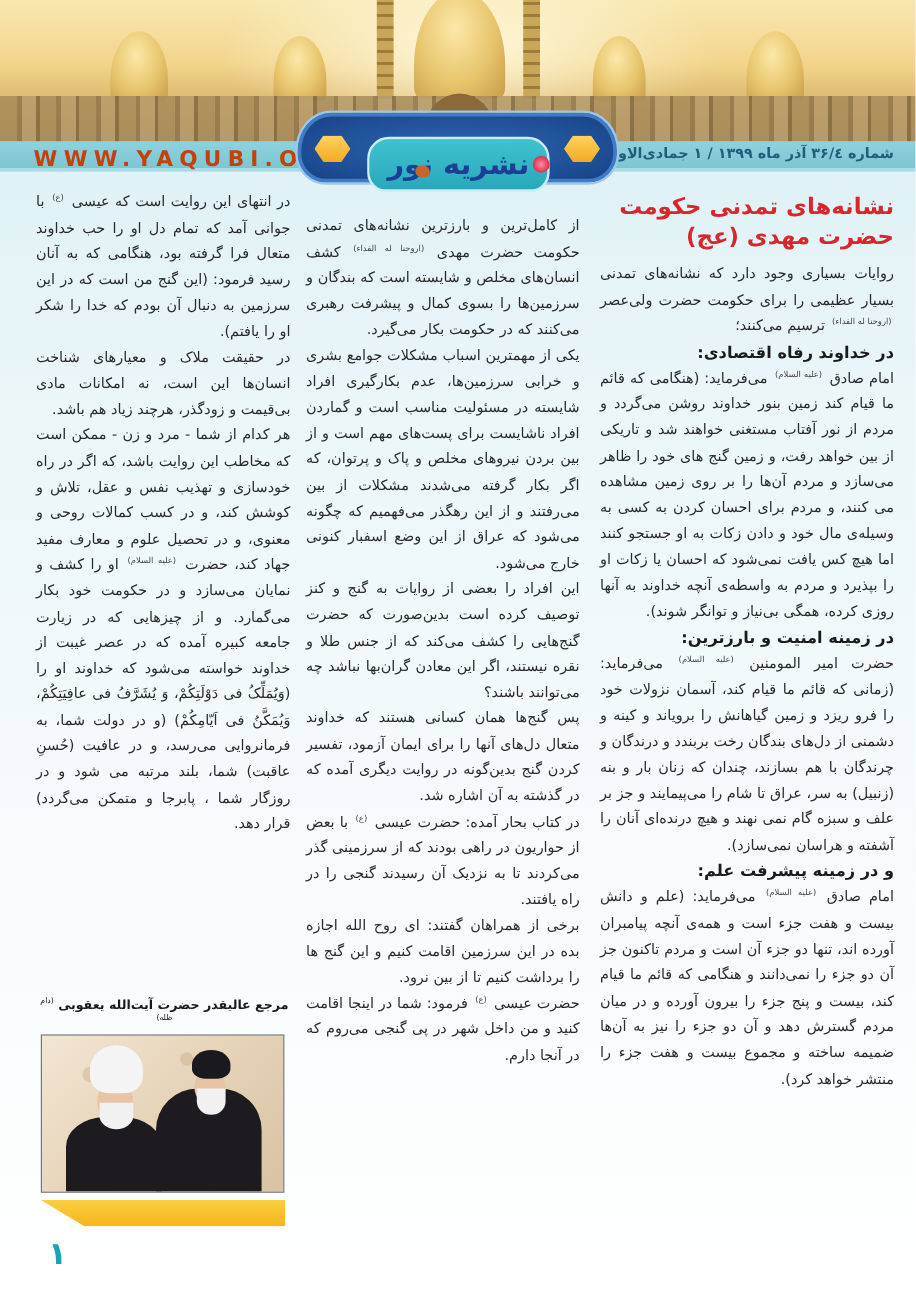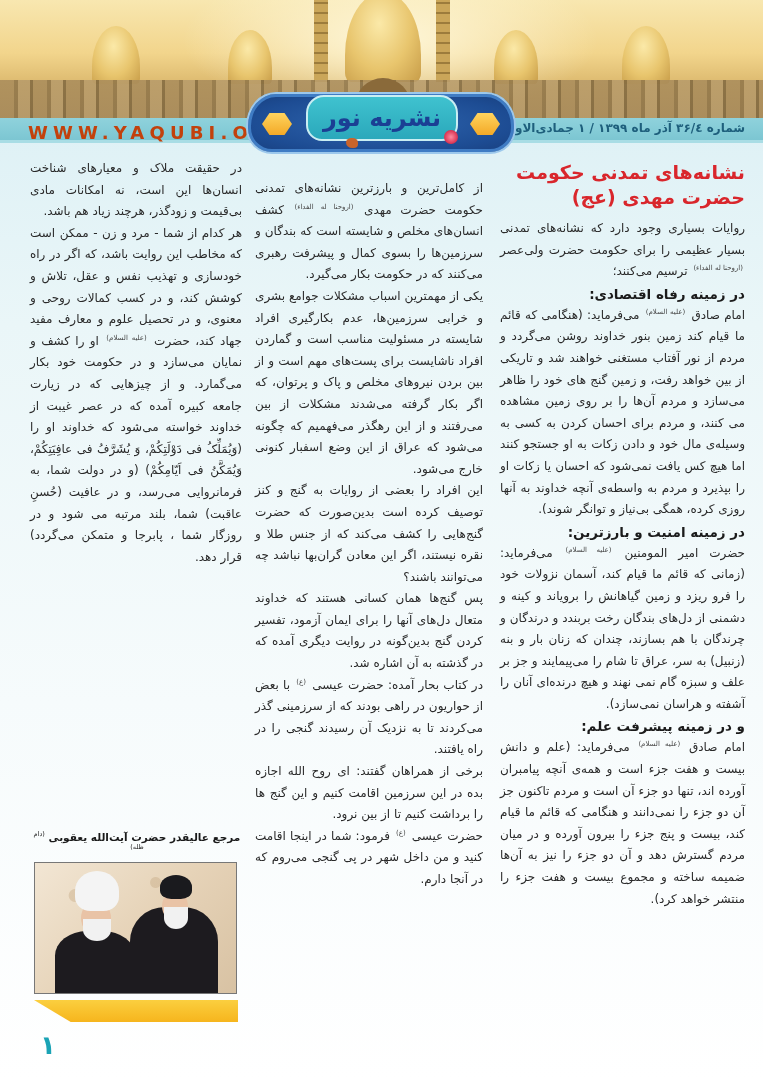--- a/index.html
+++ b/index.html
@@ -62,21 +62,21 @@
       color: #1e5f7c; direction: rtl;
     }
     .logo {
       position: absolute; top: 92px; left: 246px; width: 270px; height: 62px;
       background: radial-gradient(ellipse at center, #2f66b0 0%, #1d4c93 70%, #183f7e 100%);
       border-radius: 30px 30px 26px 26px / 34px 34px 26px 26px;
       border: 2px solid #9cc8ec;
       box-shadow: inset 0 0 0 3px #3f7cc4;
     }
     .logo .panel {
-      position: absolute; top: 1px; left: 58px; width: 152px; height: 46px;
+      position: absolute; top: 20px; left: 58px; width: 152px; height: 46px;
       background: linear-gradient(180deg, #3fc2cf 0%, #2aa8bb 100%);
       border-radius: 18px 18px 16px 16px;
       border: 2px solid #c9eef3;
       display: flex; align-items: center; justify-content: center;
     }
     .logo .panel span {
       font-family: "DejaVu Sans", sans-serif; font-weight: bold; font-size: 24px;
       color: #1b3f94; letter-spacing: 1px;
     }
     .logo .hex {
@@ -201,21 +201,21 @@
 </div>
 
 <div class="col col-right">
   <div class="title-red">نشانه‌های تمدنی حکومت حضرت مهدی (عج)</div>
   <p>
     <span>روایات بسیاری وجود دارد که نشانه‌های تمدنی بسیار عظیمی را برای حکومت حضرت ولی‌عصر</span>
     <sup class="honor">(اروحنا له الفداء)</sup>
     <span>ترسیم می‌کنند؛</span>
   </p>
 
-  <div class="subhead">در زمینه رفاه اقتصادی:</div>
+  <div class="subhead">در خداوند رفاه اقتصادی:</div>
   <p>
     <span>امام صادق</span>
     <sup class="honor">(علیه السلام)</sup>
     <span>می‌فرماید: (هنگامی که قائم ما قیام کند زمین بنور خداوند روشن می‌گردد و مردم از نور آفتاب مستغنی خواهند شد و تاریکی از بین خواهد رفت، و زمین گنج های خود را ظاهر می‌سازد و مردم آن‌ها را بر روی زمین مشاهده می کنند، و مردم برای احسان کردن به کسی به وسیله‌ی مال خود و دادن زکات به او جستجو کنند اما هیچ کس یافت نمی‌شود که احسان یا زکات او را بپذیرد و مردم به واسطه‌ی آنچه خداوند به آنها روزی کرده، همگی بی‌نیاز و توانگر شوند).</span>
   </p>
 
   <div class="subhead">در زمینه امنیت و بارزترین:</div>
   <p>
     <span>حضرت امیر المومنین</span>
     <sup class="honor">(علیه السلام)</sup>
@@ -246,20 +246,25 @@
   </p>
   <p>برخی از همراهان گفتند: ای روح الله اجازه بده در این سرزمین اقامت کنیم و این گنج ها را برداشت کنیم تا از بین نرود.</p>
   <p>
     <span>حضرت عیسی</span>
     <sup class="honor">(ع)</sup>
     <span>فرمود: شما در اینجا اقامت کنید و من داخل شهر در پی گنجی می‌روم که در آنجا دارم.</span>
   </p>
 </div>
 
 <div class="col col-left">
+  <p>
+    <span>در انتهای این روایت است که عیسی</span>
+    <sup class="honor">(ع)</sup>
+    <span>با جوانی آمد که تمام دل او را حب خداوند متعال فرا گرفته بود، هنگامی که به آنان رسید فرمود: (این گنج من است که در این سرزمین به دنبال آن بودم که خدا را شکر او را یافتم).</span>
+  </p>
   <p>در حقیقت ملاک و معیارهای شناخت انسان‌ها این است، نه امکانات مادی بی‌قیمت و زودگذر، هرچند زیاد هم باشد.</p>
   <p>
     <span>هر کدام از شما - مرد و زن - ممکن است که مخاطب این روایت باشد، که اگر در راه خودسازی و تهذیب نفس و عقل، تلاش و کوشش کند، و در کسب کمالات روحی و معنوی، و در تحصیل علوم و معارف مفید جهاد کند، حضرت</span>
     <sup class="honor">(علیه السلام)</sup>
     <span>او را کشف و نمایان می‌سازد و در حکومت خود بکار می‌گمارد. و از چیزهایی که در زیارت جامعه کبیره آمده که در عصر غیبت از خداوند خواسته می‌شود که خداوند او را (وَیُمَلِّکُ فی دَوْلَتِکُمْ، وَ یُشَرَّفُ فی عافِیَتِکُمْ، وَیُمَکَّنُ فی اَیّامِکُمْ) (و در دولت شما، به فرمانروایی می‌رسد، و در عافیت (حُسنِ عاقبت) شما، بلند مرتبه می شود و در روزگار شما ، پابرجا و متمکن می‌گردد) قرار دهد.</span>
   </p>
 </div>
 
 <div class="signature">
   <span>مرجع عالیقدر حضرت آیت‌الله یعقوبی</span>

